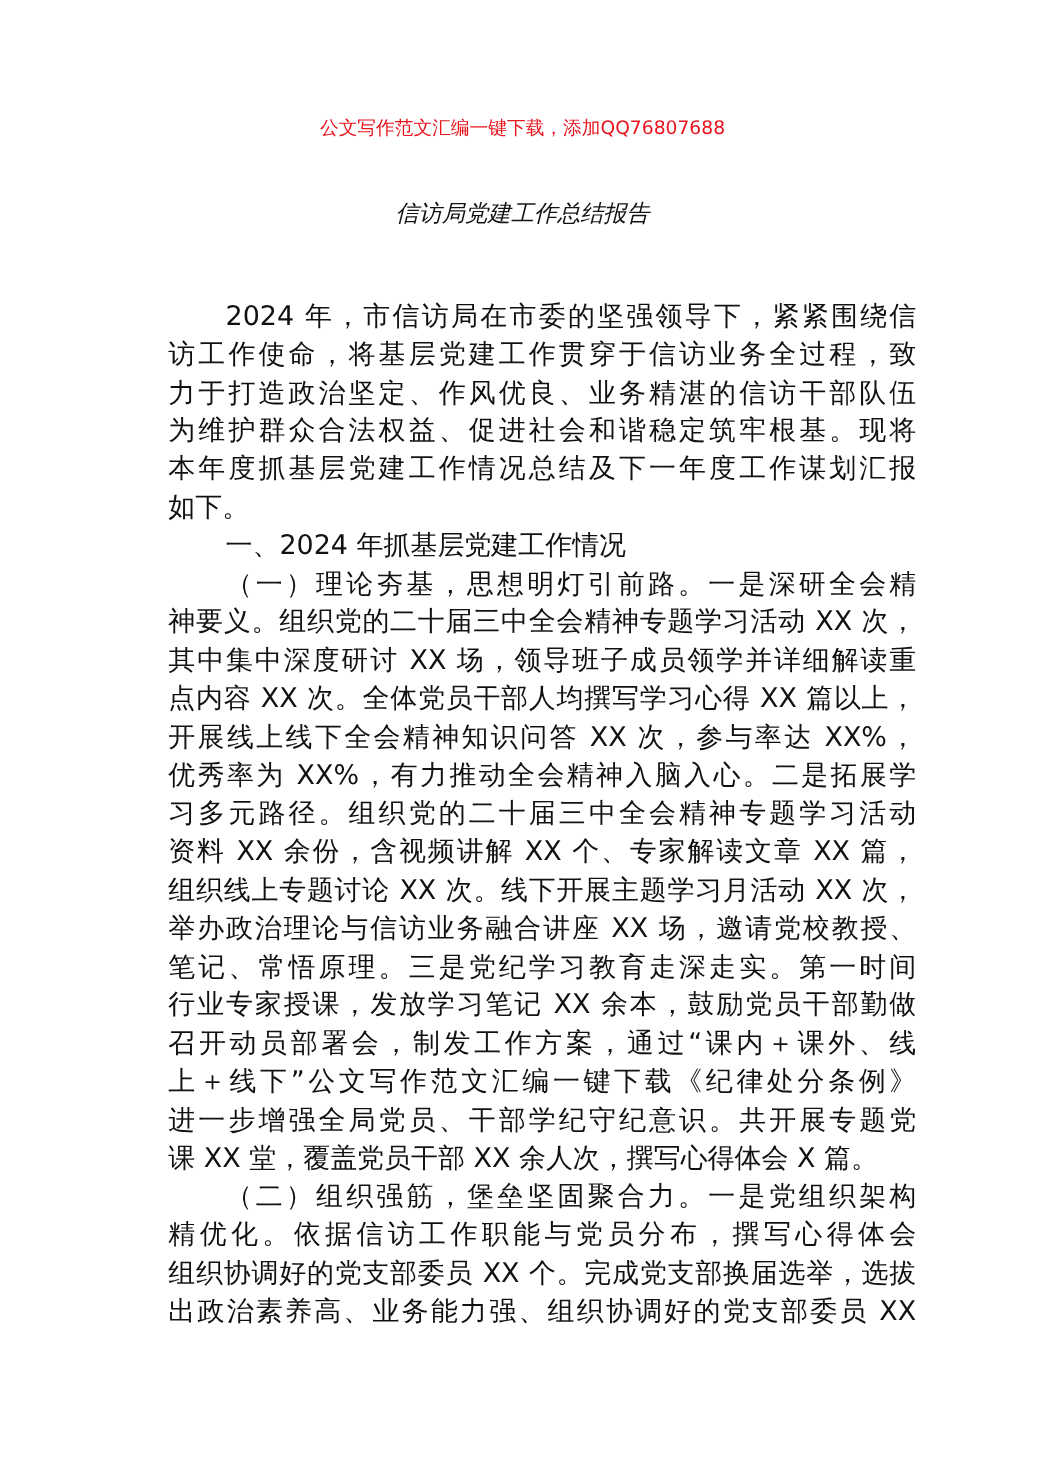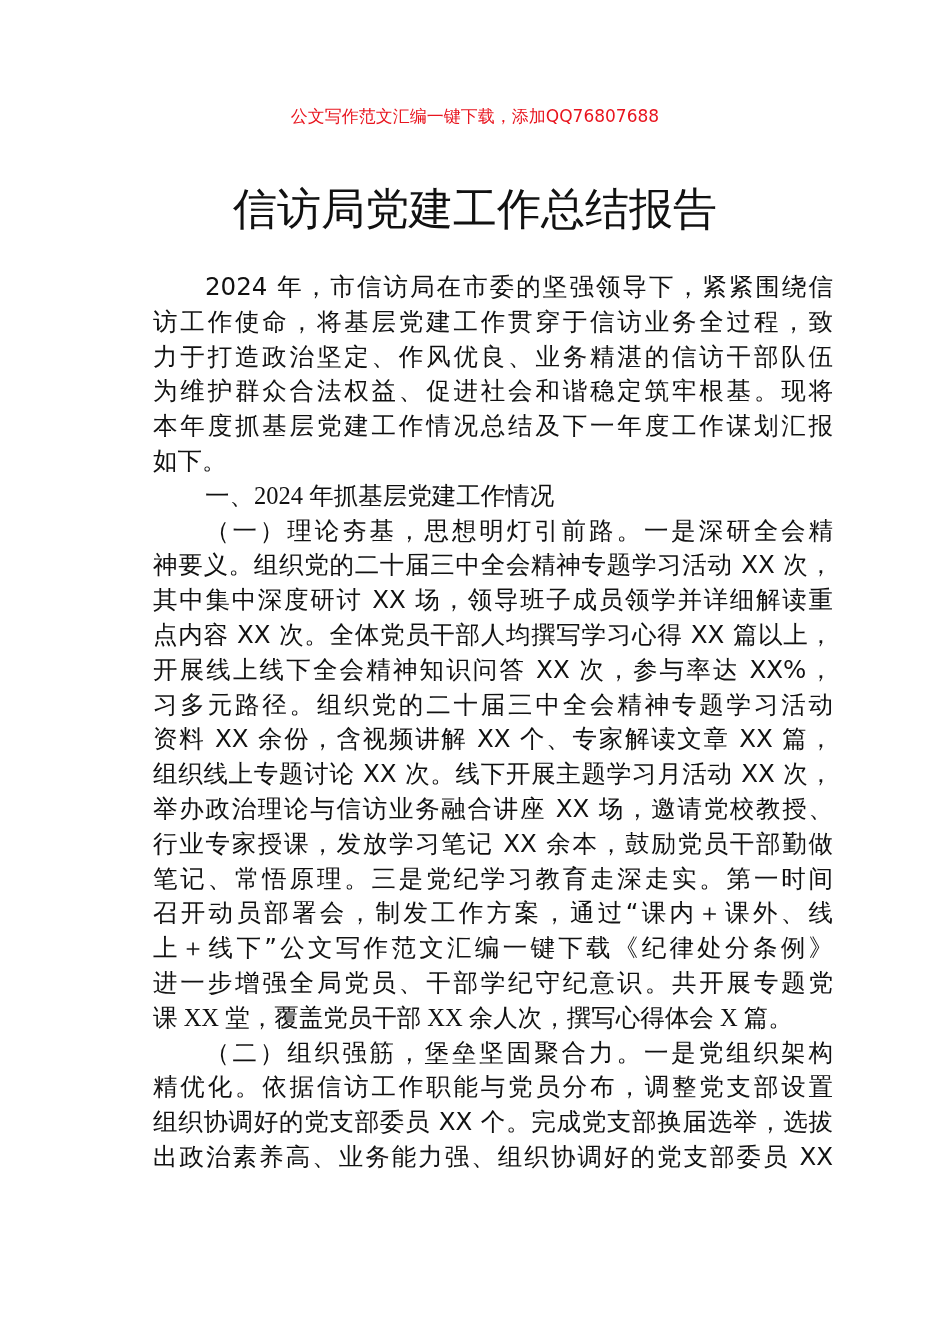--- a/index.html
+++ b/index.html
@@ -3,28 +3,28 @@
 <meta charset="utf-8">
 <style>
   html, body { margin:0; padding:0; background:#ffffff; }
   body { width:950px; height:1344px; position:relative; overflow:hidden; }
   .banner {
     position:absolute; top:84px; left:0; width:950px; text-align:center;
     color:#e8141e; font-family:"DejaVu Sans", sans-serif; font-size:17px; letter-spacing:0px;margin-top:21px;
   }
   .title {
     position:absolute; top:180px; left:0; width:950px; text-align:center;
-    color:#111111; font-family:"DejaVu Sans", sans-serif; font-size:44px; font-weight:normal;
+    color:#111111; font-family:"DejaVu Sans", sans-serif; font-size:21px; font-weight:normal;font-style:italic;
   }
   .body {
     position:absolute; top:270px; left:141px; width:680px;
     font-family:"DejaVu Sans", sans-serif; font-size:24.5px; color:#111111;margin-left:12px;
   }
   .line { height:34.8px; line-height:34.8px; white-space:nowrap; text-align:justify; text-align-last:justify; }
-  .line.last { text-align-last:left;font-family:Liberation Serif, serif; }
+  .line.last { text-align-last:left; }
   .indent { padding-left:52px; }
 </style>
 </head>
 <body>
 
 <div class="banner">公文写作范文汇编一键下载，添加QQ76807688</div>
 <div class="title">信访局党建工作总结报告</div>
 
 <div class="body">
   <div class="line indent">2024 年，市信访局在市委的坚强领导下，紧紧围绕信</div>
@@ -32,27 +32,28 @@
   <div class="line">力于打造政治坚定、作风优良、业务精湛的信访干部队伍</div>
   <div class="line">为维护群众合法权益、促进社会和谐稳定筑牢根基。现将</div>
   <div class="line">本年度抓基层党建工作情况总结及下一年度工作谋划汇报</div>
   <div class="line last">如下。</div>
   <div class="line indent last">一、2024 年抓基层党建工作情况</div>
   <div class="line indent">（一）理论夯基，思想明灯引前路。一是深研全会精</div>
   <div class="line">神要义。组织党的二十届三中全会精神专题学习活动 XX 次，</div>
   <div class="line">其中集中深度研讨 XX 场，领导班子成员领学并详细解读重</div>
   <div class="line">点内容 XX 次。全体党员干部人均撰写学习心得 XX 篇以上，</div>
   <div class="line">开展线上线下全会精神知识问答 XX 次，参与率达 XX%，</div>
+  <div class="line">优秀率为 XX%，有力推动全会精神入脑入心。二是拓展学</div>
   <div class="line">习多元路径。组织党的二十届三中全会精神专题学习活动</div>
   <div class="line">资料 XX 余份，含视频讲解 XX 个、专家解读文章 XX 篇，</div>
   <div class="line">组织线上专题讨论 XX 次。线下开展主题学习月活动 XX 次，</div>
   <div class="line">举办政治理论与信访业务融合讲座 XX 场，邀请党校教授、</div>
+  <div class="line">笔记、常悟原理。三是党纪学习教育走深走实。第一时间</div>
   <div class="line">行业专家授课，发放学习笔记 XX 余本，鼓励党员干部勤做</div>
-  <div class="line">笔记、常悟原理。三是党纪学习教育走深走实。第一时间</div>
   <div class="line">召开动员部署会，制发工作方案，通过“课内＋课外、线</div>
   <div class="line">上＋线下”公文写作范文汇编一键下载《纪律处分条例》</div>
   <div class="line">进一步增强全局党员、干部学纪守纪意识。共开展专题党</div>
   <div class="line last">课 XX 堂，覆盖党员干部 XX 余人次，撰写心得体会 X 篇。</div>
   <div class="line indent">（二）组织强筋，堡垒坚固聚合力。一是党组织架构</div>
-  <div class="line">精优化。依据信访工作职能与党员分布，调整党支部设置</div>
+  <div class="line">精优化。依据信访工作职能与党员分布，撰写心得体会</div>
   <div class="line">组织协调好的党支部委员 XX 个。完成党支部换届选举，选拔</div>
   <div class="line">出政治素养高、业务能力强、组织协调好的党支部委员 XX</div>
 </div>
 
 </body></html>

